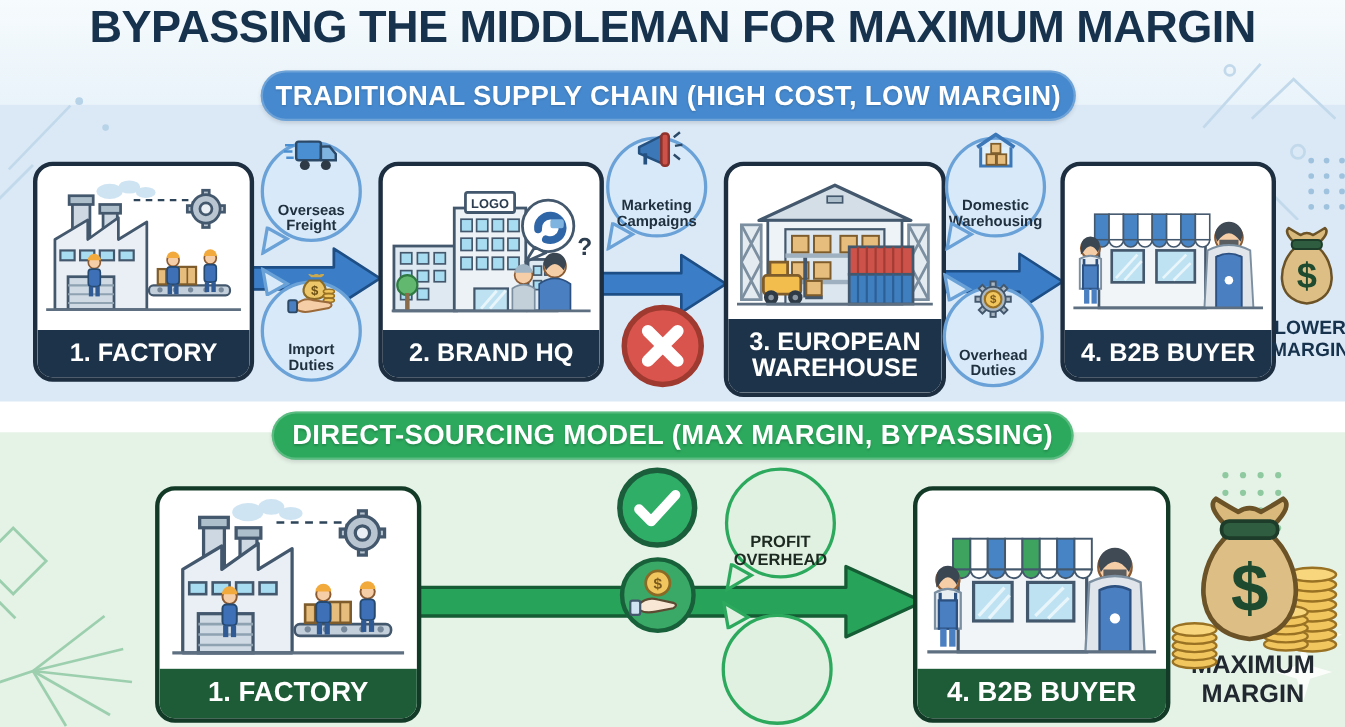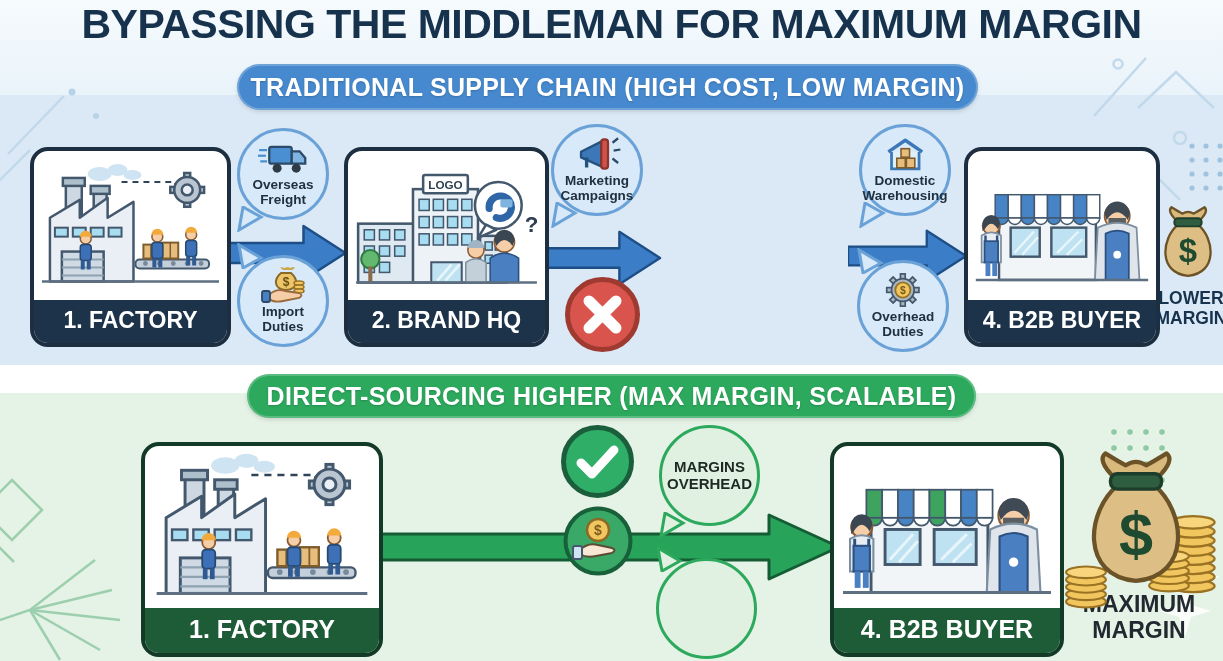--- a/index.html
+++ b/index.html
@@ -25,22 +25,22 @@
   .node-blue{border:4px solid #1c2e40;}
   .node-green{border:4px solid #123a27;}
   .scene{flex:1;width:100%;min-height:0;padding:3px 2px;box-sizing:border-box;}
   .node-label{color:#fff;font-weight:800;text-align:center;padding:8px 2px 10px;line-height:1.07;}
   .node-blue .node-label{background:#1d3349;font-size:23px;}
   .node-green .node-label{background:#1e5c38;font-size:25px;}
 
   .arrow{position:absolute;z-index:1;}
 
   .bubble{position:absolute;border-radius:50%;display:flex;flex-direction:column;
-          align-items:center;justify-content:center;text-align:center;z-index:2;
-          box-sizing:border-box;padding:4px 6px;}
+          align-items:center;justify-content:flex-end;text-align:center;z-index:2;
+          box-sizing:border-box;padding:4px 6px;gap:24px;}
   .bubble-blue{background:#d8eaf9;border:3px solid #6aa2d8;width:92px;height:92px;
                font-size:13.5px;line-height:1.08;font-weight:800;color:#20303f;}
   .bubble-green{background:#e0f1e1;border:3px solid #2ca95d;width:101px;height:101px;
                 font-size:15px;line-height:1.12;font-weight:800;color:#1d2a21;}
   .tail{position:absolute;width:30px;height:26px;}
   .tail-bl{left:-4px;bottom:-15px;}
   .tail-tl{left:-4px;top:-15px;transform:scaleY(-1);}
   .tail-blue polygon{fill:#d8eaf9;stroke:#6aa2d8;stroke-width:3;}
   .tail-green polygon{fill:#e0f1e1;stroke:#2ca95d;stroke-width:3;}
   .bubble .bicon{height:36px;margin-bottom:2px;flex:0 0 auto;}
@@ -388,20 +388,26 @@
         <use href="#sym-factory" xlink:href="#sym-factory"></use>
       </svg>
     <div class="node-label">1. FACTORY</div>
   </div>
   <div class="node node-blue" style="left:344px;top:147px;width:197px;height:192px">
     <svg class="scene">
         <use href="#sym-brandhq" xlink:href="#sym-brandhq"></use>
       </svg>
     <div class="node-label">2. BRAND HQ</div>
   </div>
+  <div class="node node-blue" style="left:658px;top:147px;width:194px;height:206px">
+    <svg class="scene">
+        <use href="#sym-warehouse" xlink:href="#sym-warehouse"></use>
+      </svg>
+    <div class="node-label">3. EUROPEAN WAREHOUSE</div>
+  </div>
   <div class="node node-blue" style="left:964px;top:147px;width:188px;height:192px;--aw1:#4684c5;--aw2:#4684c5">
     <svg class="scene">
         <use href="#sym-storefront" xlink:href="#sym-storefront"></use>
       </svg>
     <div class="node-label">4. B2B BUYER</div>
   </div>
 
   <svg class="arrow" style="left:219px;top:223px" width="129" height="60" viewBox="0 0 128 60">
     <polygon points="0,20 84,20 84,3 126,30 84,57 84,40 0,40" fill="#3b7dc6" stroke="#1d4f86" stroke-width="2.5" stroke-linejoin="round"></polygon>
   </svg>
@@ -505,21 +511,21 @@
   <svg class="badge" style="left:563px;top:275px" width="79" height="79" viewBox="0 0 79 79">
     <circle cx="39.5" cy="39.5" r="35" fill="#d8544c" stroke="#9e3a30" stroke-width="5"></circle>
     <path d="M26 26 L53 53 M53 26 L26 53" stroke="#ffffff" stroke-width="11" stroke-linecap="round"></path>
   </svg>
 
   <svg class="badge" style="left:1156px;top:203px" width="64" height="78" viewBox="0 0 70 80">
     <use href="#sym-moneybag" xlink:href="#sym-moneybag"></use>
   </svg>
   <div class="outcome-label lower-margin">LOWER MARGIN</div>
 
-  <div class="banner banner-green">DIRECT-SOURCING HIGHER (MAX MARGIN, SCALABLE)</div>
+  <div class="banner banner-green">DIRECT-SOURCING MODEL (MAX MARGIN, BYPASSING)</div>
 
   <div class="node node-green" style="left:141px;top:442px;width:234px;height:207px">
     <svg class="scene">
         <use href="#sym-factory" xlink:href="#sym-factory"></use>
       </svg>
     <div class="node-label">1. FACTORY</div>
   </div>
   <div class="node node-green" style="left:830px;top:442px;width:226px;height:207px;--aw1:#3da35f;--aw2:#4684c5">
     <svg class="scene">
         <use href="#sym-storefront" xlink:href="#sym-storefront"></use>
@@ -541,21 +547,21 @@
     <circle cx="36" cy="25" r="11" fill="#f2c65f" stroke="#8a6a25" stroke-width="2.5"></circle>
     <text x="36" y="30" text-anchor="middle" font-size="14" font-weight="bold" fill="#7a5a1d">$</text>
     <path d="M18 45 q8 -8 18 -5 l14 3 q5 2 0 5 l-16 3 q-10 2 -16 -2 z" fill="#f7e7d4" stroke="#5d4a33" stroke-width="2"></path>
     <rect x="11" y="41" width="9" height="13" rx="2" fill="#cfe3f2" stroke="#44586d" stroke-width="2"></rect>
   </svg>
 
   <div class="bubble bubble-green" style="left:659px;top:425px">
     <svg class="tail tail-bl tail-green" viewBox="0 0 30 26">
         <polygon points="3,24 7,1 25,11"></polygon>
       </svg>
-    <div>MARGINS OVERHEAD</div>
+    <div>PROFIT OVERHEAD</div>
   </div>
   <div class="bubble bubble-green" style="left:656px;top:558px">
     <svg class="tail tail-tl tail-green" viewBox="0 0 30 26">
         <polygon points="3,24 7,1 25,11"></polygon>
       </svg>
   </div>
 
   <svg class="badge" style="left:1062px;top:565px" width="48" height="44" viewBox="0 0 44 42">
     <use href="#sym-coinstack" xlink:href="#sym-coinstack"></use>
   </svg>

